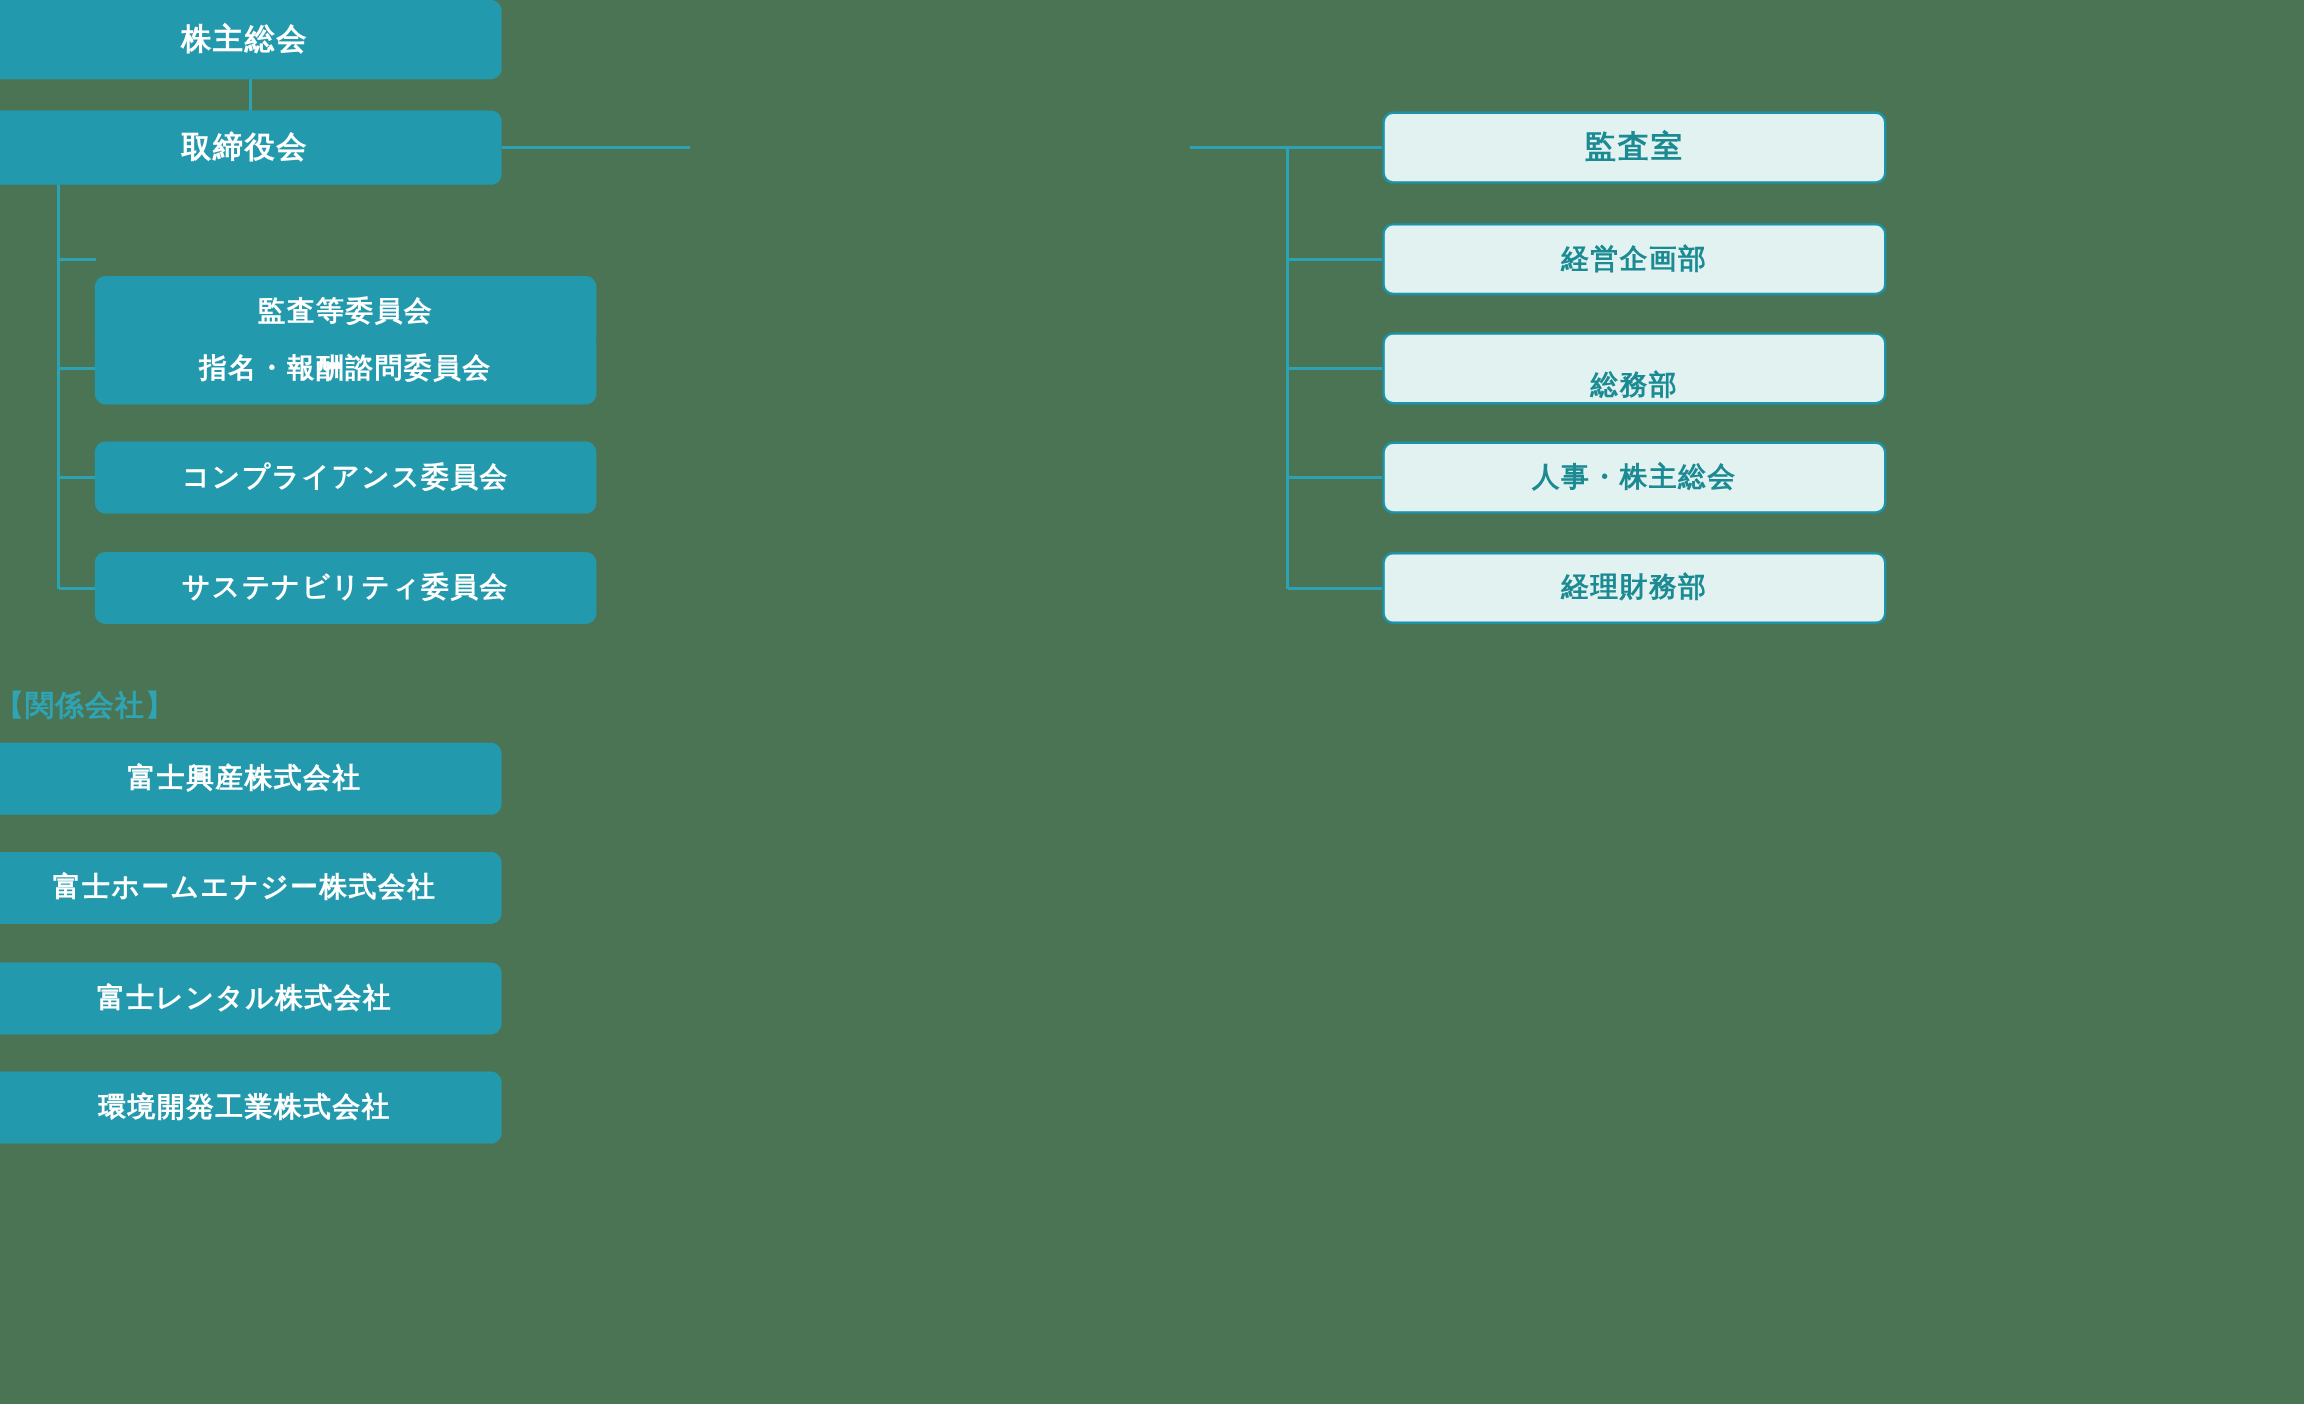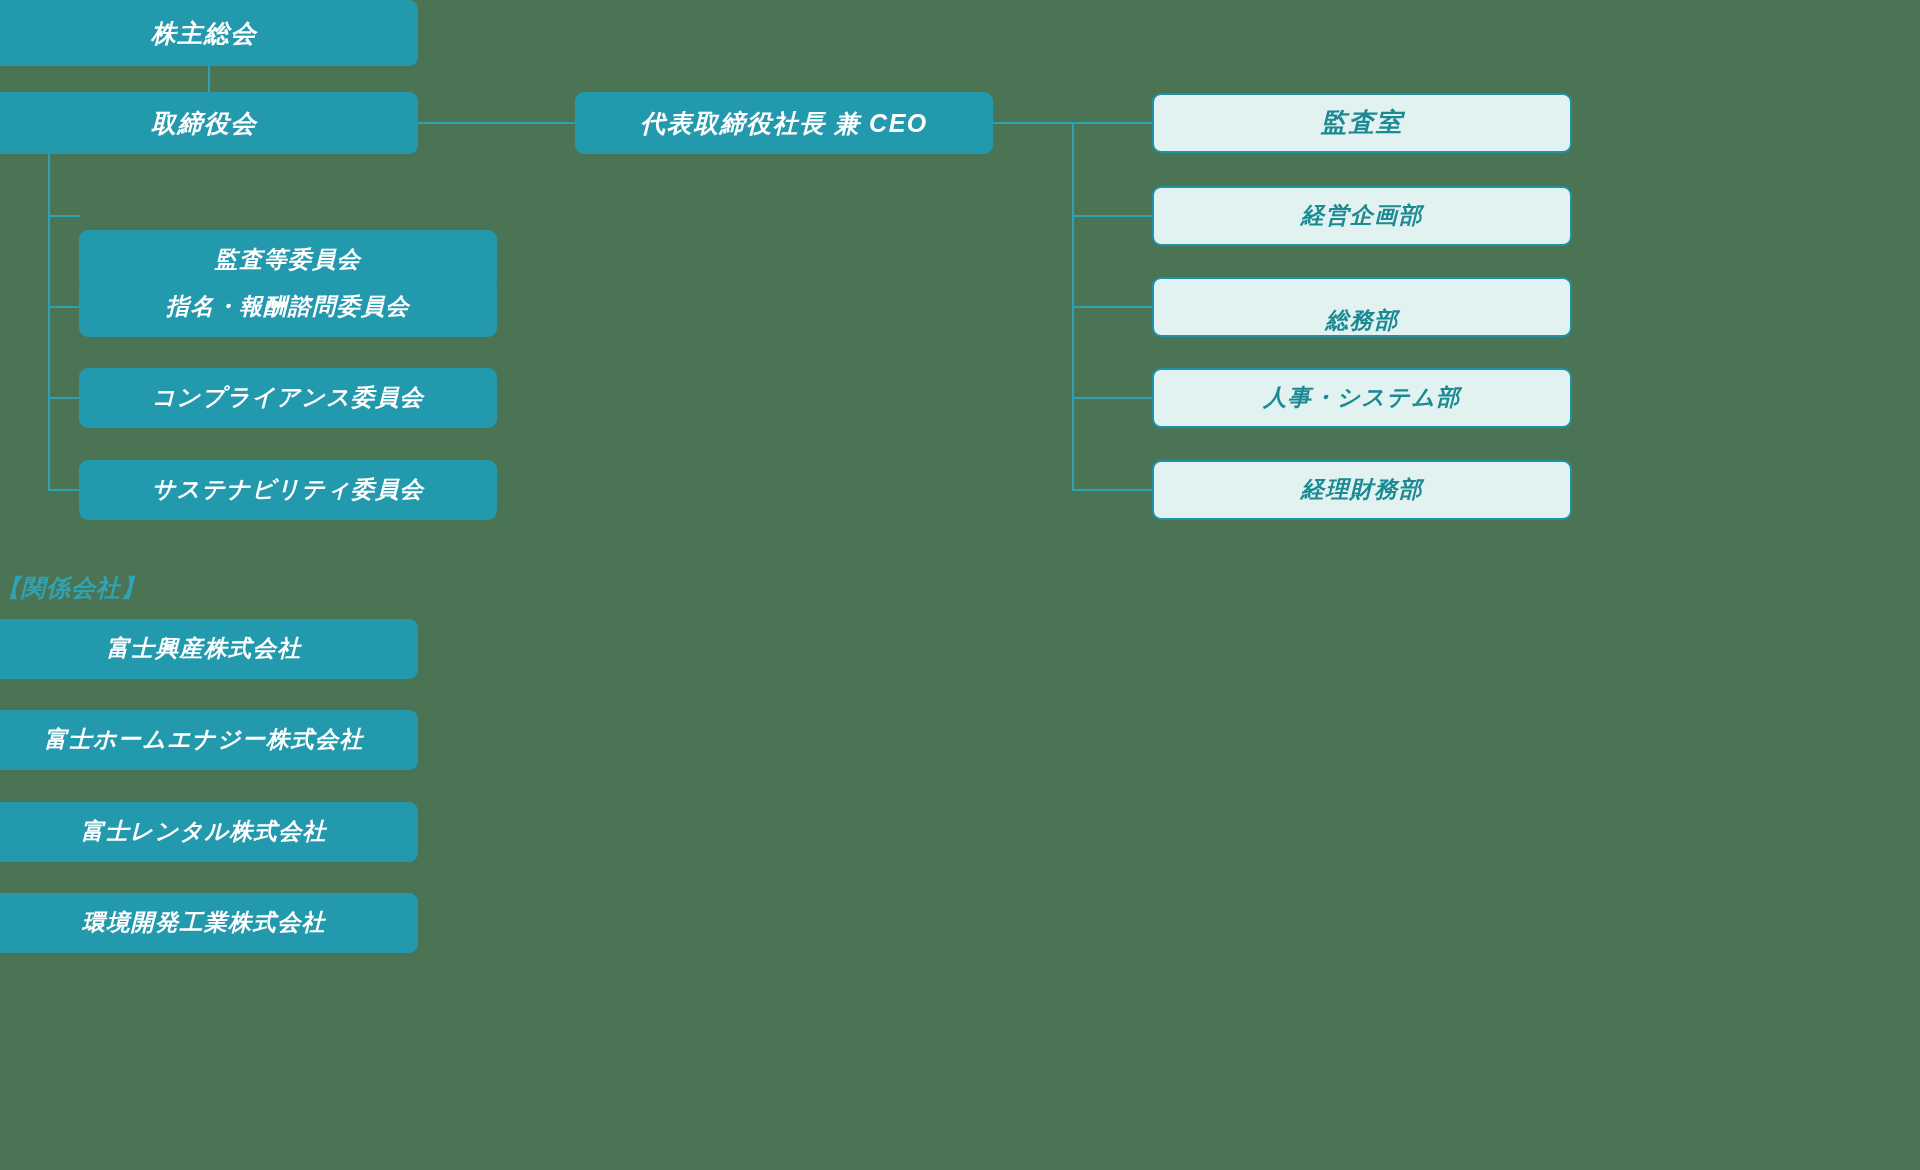--- a/index.html
+++ b/index.html
@@ -14,21 +14,20 @@
     background: #4b7454;
     font-family: "Liberation Sans", "DejaVu Sans", sans-serif;
     position: relative;
   }
 
   #chart-root {
     position: absolute;
     inset: 0;
     width: 1920px;
     height: 840px;
-    font-style: italic;
   }
 
   
   #connector-layer {
     position: absolute;
     left: 0; top: 0;
     width: 1920px;
     height: 1170px;
     pointer-events: none;
   }
@@ -101,23 +100,20 @@
   </svg>
 
   <div class="node node-filled" style="left:-10px; top:0px; width:428px; height:66px; font-size:25px;">
     <span class="node-label">株主総会</span>
   </div>
 
   <div class="node node-filled" style="left:-10px; top:92px; width:428px; height:62px; font-size:25px;">
     <span class="node-label">取締役会</span>
   </div>
 
-  <div class="node node-filled" style="left:575px; top:92px; width:418px; height:62px; font-size:25px;">
-    <span class="node-label">代表取締役社長 兼 CEO</span>
-  </div>
 
   <div class="node node-filled" style="left:79px; top:186px; width:418px; height:60px; font-size:23px;margin-top:44px;">
     <span class="node-label">監査等委員会</span>
   </div>
 
   <div class="node node-filled" style="left:79px; top:277px; width:418px; height:60px; font-size:23px;">
     <span class="node-label">指名・報酬諮問委員会</span>
   </div>
 
   <div class="node node-filled" style="left:79px; top:368px; width:418px; height:60px; font-size:23px;">
@@ -134,21 +130,21 @@
 
   <div class="node node-light" style="left:1152px; top:186px; width:420px; height:60px; font-size:23px;">
     <span class="node-label">経営企画部</span>
   </div>
 
   <div class="node node-light" style="left:1152px; top:277px; width:420px; height:60px; font-size:23px;align-items:flex-end;">
     <span class="node-label">総務部</span>
   </div>
 
   <div class="node node-light" style="left:1152px; top:368px; width:420px; height:60px; font-size:23px;">
-    <span class="node-label">人事・システム部</span>
+    <span class="node-label">人事・株主総会</span>
   </div>
 
   <div class="node node-light" style="left:1152px; top:460px; width:420px; height:60px; font-size:23px;">
     <span class="node-label">経理財務部</span>
   </div>
 
   <div class="section-heading" style="left:-4px; top:572px; font-size:24px;">
     <span>【関係会社】</span>
   </div>
 

